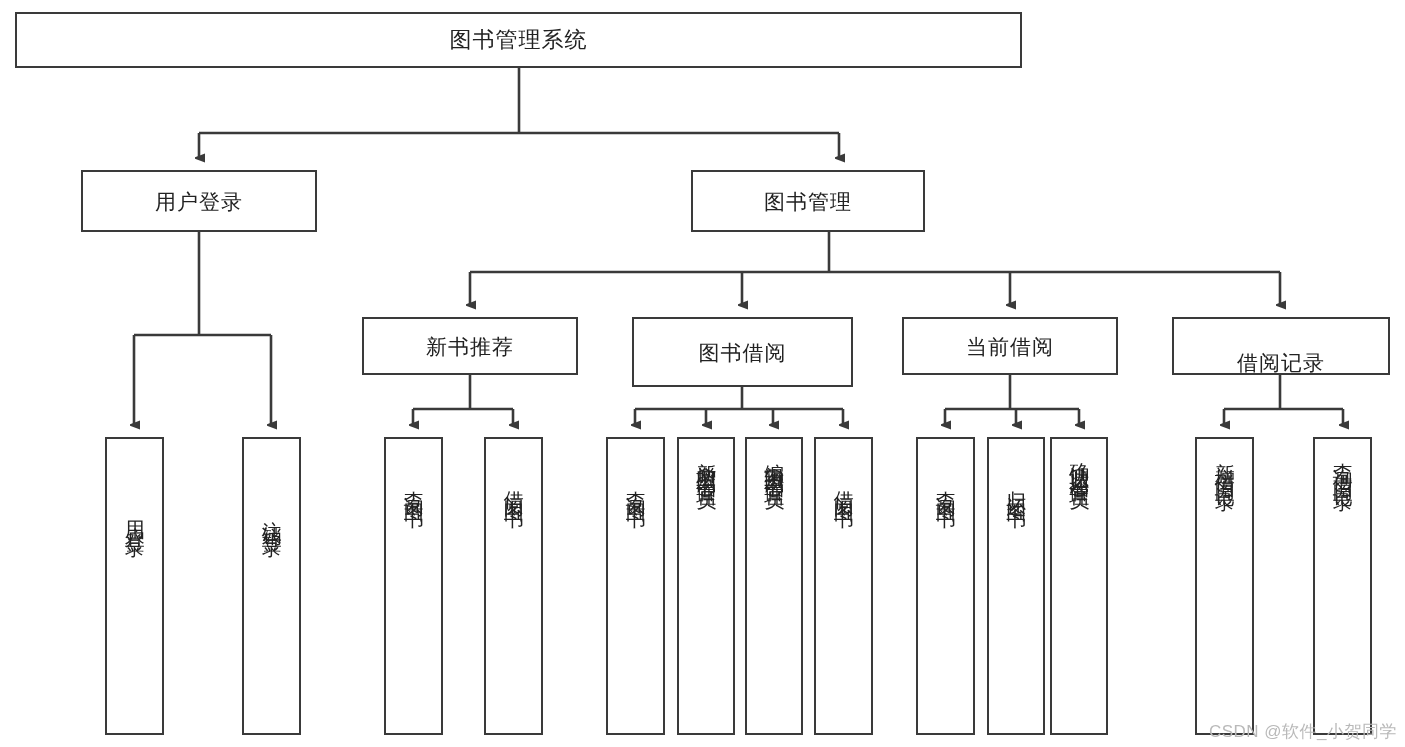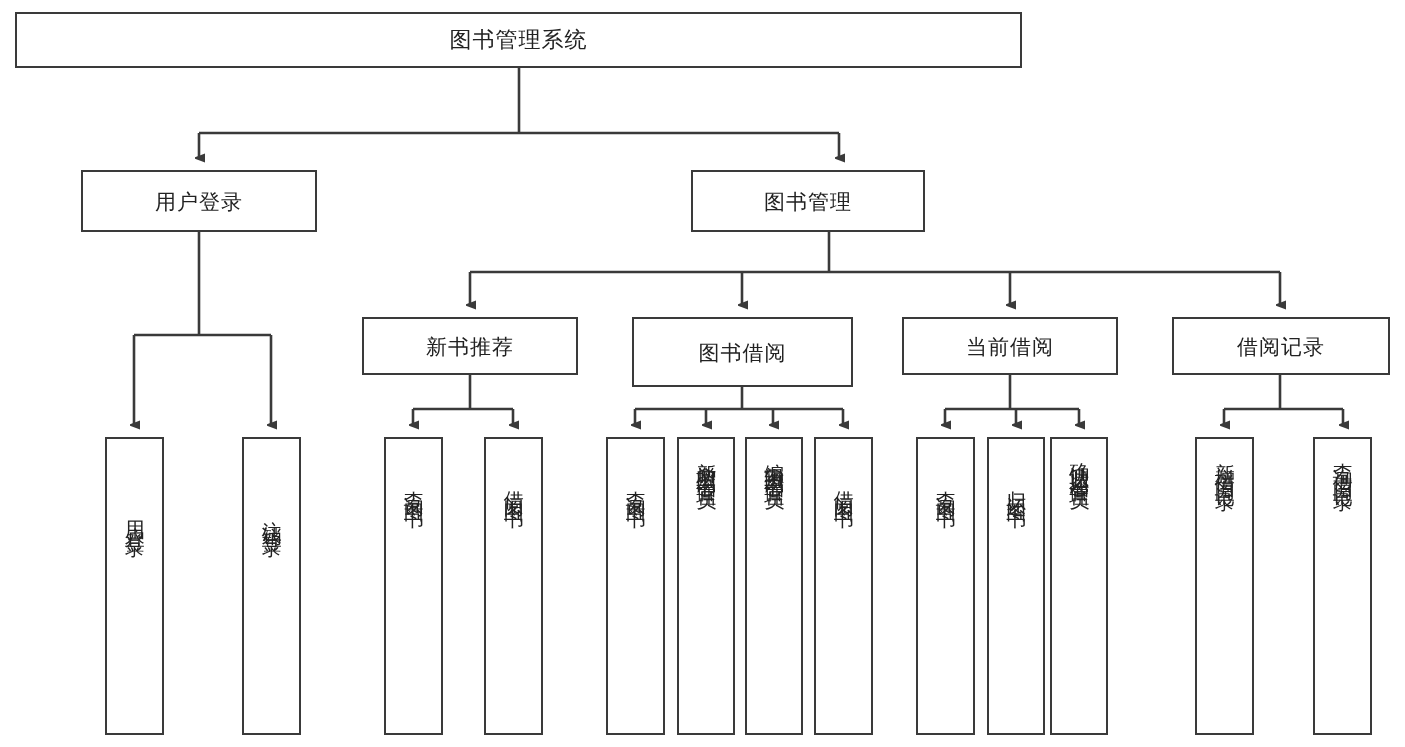--- a/index.html
+++ b/index.html
@@ -128,21 +128,21 @@
 
   <div class="node h-node" style="left:362px;top:317px;width:216px;height:58px;">
     <span class="lbl">新书推荐</span>
   </div>
   <div class="node h-node" style="left:632px;top:317px;width:221px;height:70px;">
     <span class="lbl">图书借阅</span>
   </div>
   <div class="node h-node" style="left:902px;top:317px;width:216px;height:58px;">
     <span class="lbl">当前借阅</span>
   </div>
-  <div class="node h-node" style="left:1172px;top:317px;width:218px;height:58px;">
+  <div class="node h-node" style="left:1172px;top:317px;width:218px;height:58px;align-items:flex-end;">
     <span class="lbl">借阅记录</span>
   </div>
 
   <div class="node v-node mid" style="left:105px;top:437px;width:59px;height:298px;">
     <span class="lbl">用户登录</span>
   </div>
   <div class="node v-node mid" style="left:242px;top:437px;width:59px;height:298px;">
     <span class="lbl">注销登录</span>
   </div>
 
@@ -176,13 +176,14 @@
     <span class="lbl">确认归还（管理员）</span>
   </div>
 
   <div class="node v-node" style="left:1195px;top:437px;width:59px;height:298px;">
     <span class="lbl">新增借阅记录</span>
   </div>
   <div class="node v-node" style="left:1313px;top:437px;width:59px;height:298px;">
     <span class="lbl">查询借阅记录</span>
   </div>
 
+  <div id="watermark">CSDN @软件_小贺同学</div>
 </div>
 
 </body></html>

